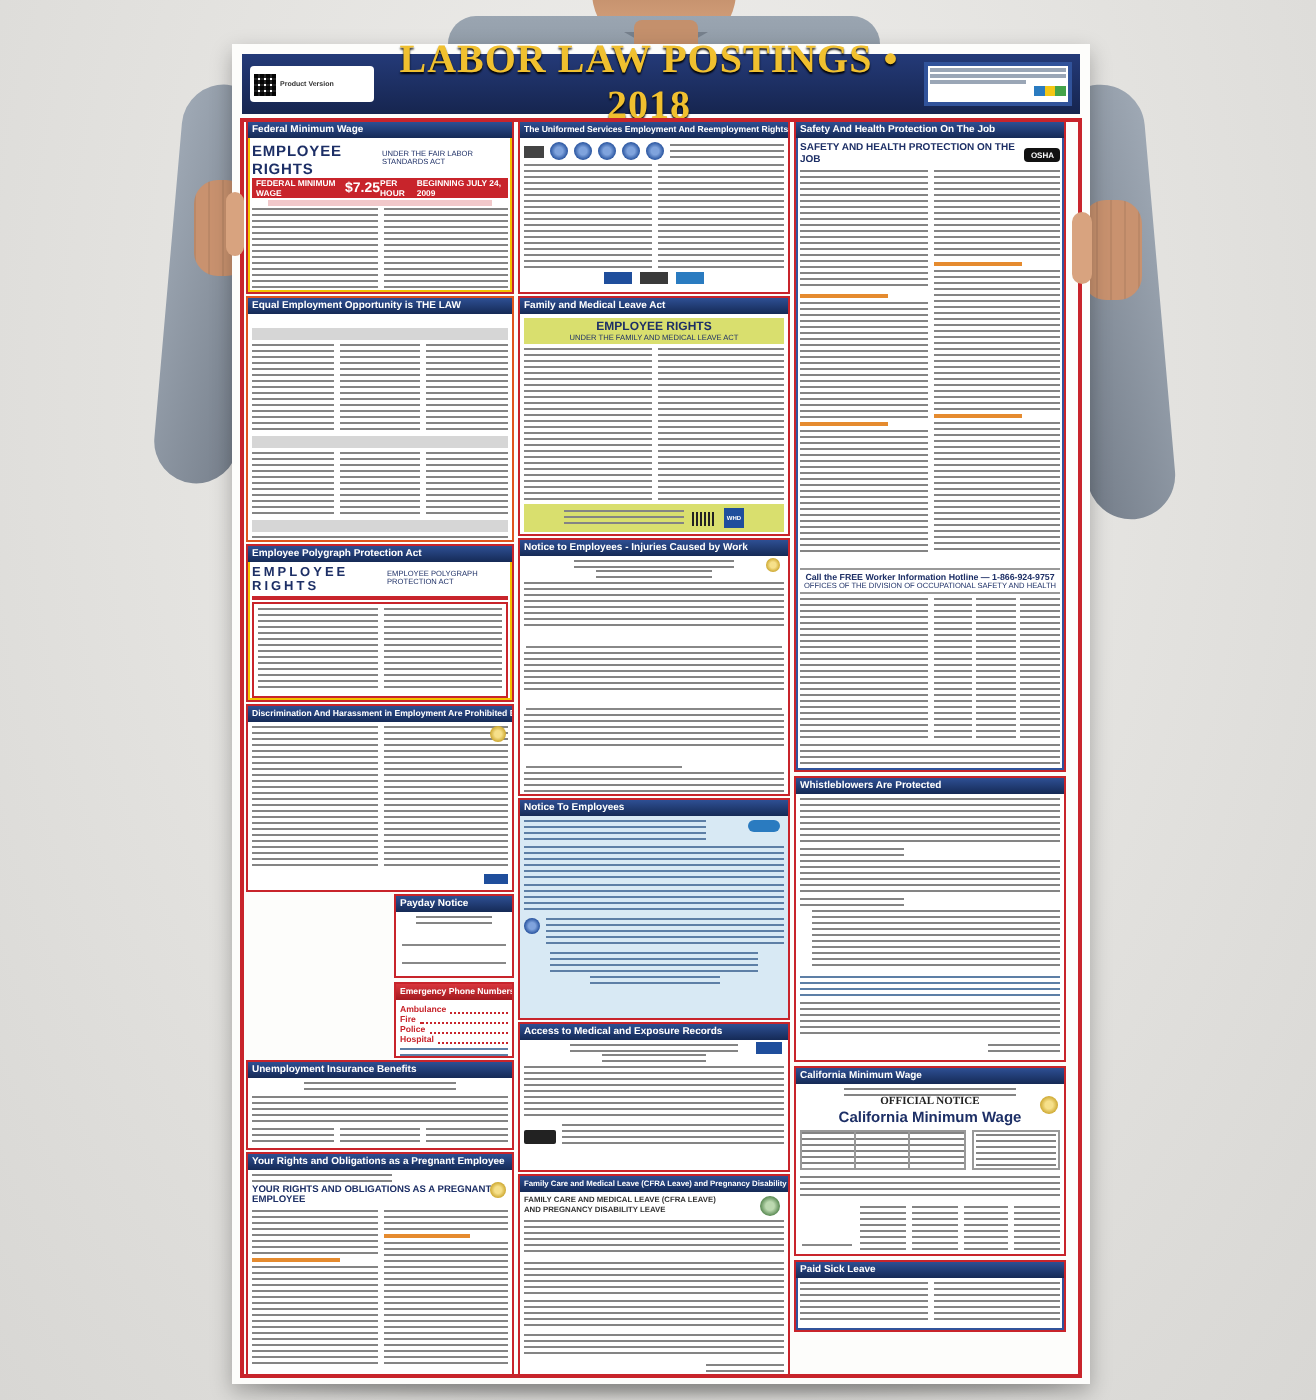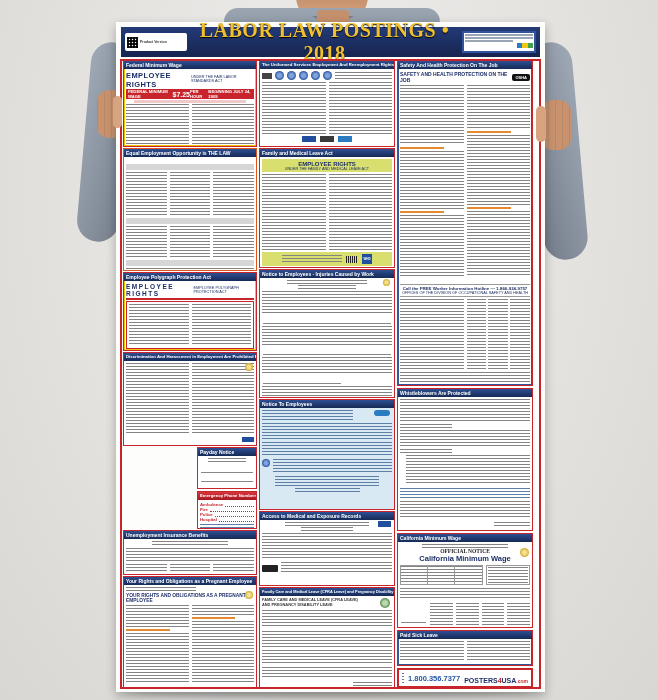--- a/index.html
+++ b/index.html
@@ -449,27 +449,20 @@
     <div class="s blue-inset" style="left:281px;top:608px;width:136px;height:36px;">
       <span class="b">Paid Sick Leave</span>
       <div class="pad">
         <div class="cols" style="height:20px;">
           <div class="fl"></div>
           <div class="fl"></div>
         </div>
       </div>
     </div>
 
-    <div class="s" style="left:281px;top:646px;width:136px;height:20px;border-width:2px;">
-      <div style="display:flex;align-items:center;height:100%;padding:0 3px;gap:4px;">
-        <span class="flb" style="width:34px;height:10px;"></span>
-        <span class="footer-phone">1.800.356.7377</span>
-        <span style="white-space:nowrap;"><span class="logo-navy">POSTERS</span><span class="logo-red">4</span><span class="logo-navy">USA</span><span class="logo-com">.com</span></span>
-      </div>
-    </div>
 
   </div>
 
   <div class="person">
     <div class="fingers-l"></div>
     <div class="fingers-r"></div>
   </div>
 
 </div>
 

